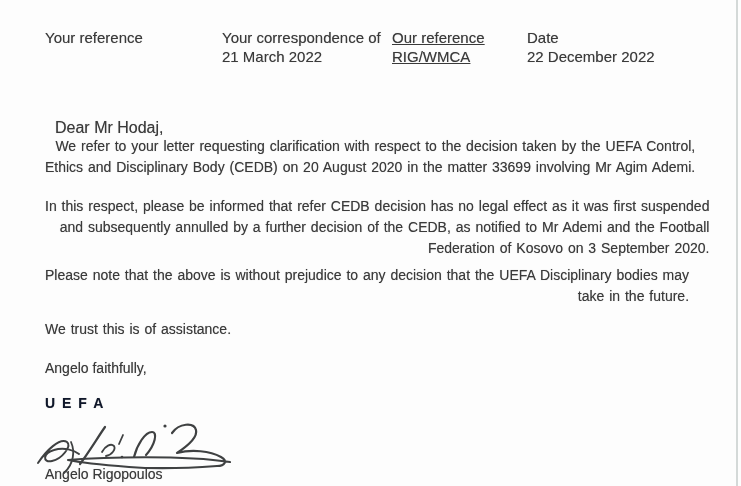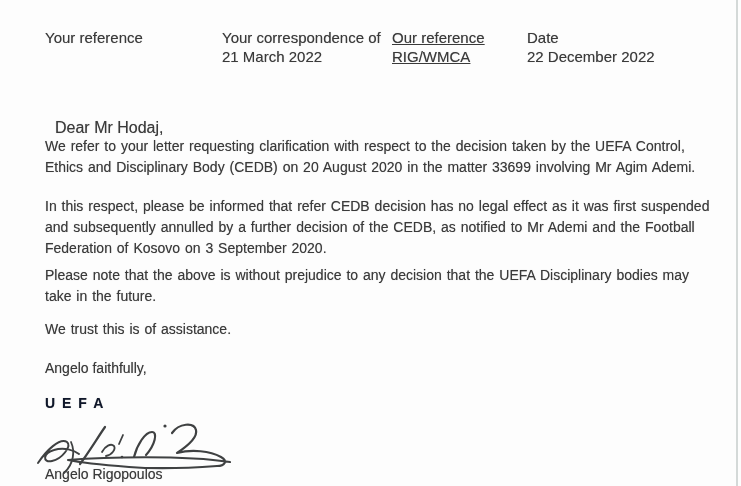--- a/index.html
+++ b/index.html
@@ -45,21 +45,21 @@
     font-size: 16px;
     margin-top: 20px;
   }
   .para {
     position: absolute;
     left: 45px;
     font-size: 14px;
     line-height: 21px;
     white-space: nowrap;
   }
-  .para .line { word-spacing: 1px; }
+  .para .line { word-spacing: 1px; text-align: right; }
   .p1 { top: 136px; }
   .p2 { top: 196px; }
   .p3 { top: 265px; }
   .p4 { top: 319px; }
   .closing {
     position: absolute;
     left: 45px;
     top: 360px;
     font-size: 14px;
   }

